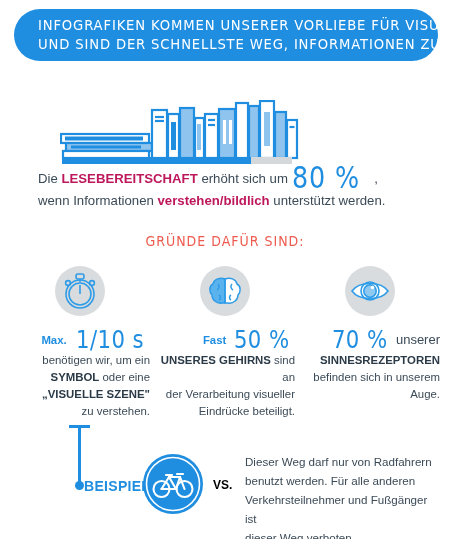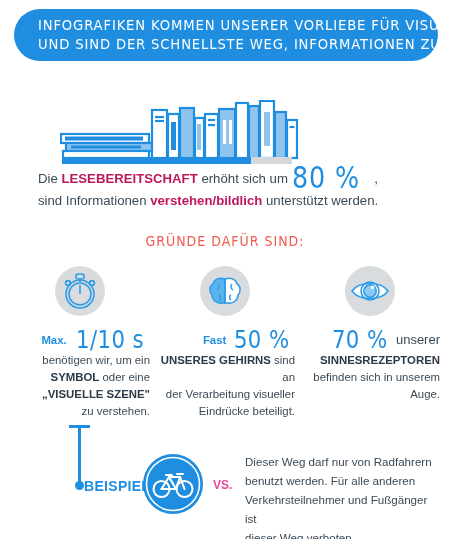--- a/index.html
+++ b/index.html
@@ -193,21 +193,21 @@
     top: 453px;
     width: 62px;
     height: 62px;
   }
   .vs-label {
     position: absolute;
     left: 213px;
     top: 478px;
     font-size: 12px;
     font-weight: bold;
-    color: #ec4899;
+    color: #000000;
   }
   .example-text {
     position: absolute;
     left: 245px;
     top: 452px;
     width: 195px;
     font-size: 11.6px;
     line-height: 19px;
     color: #3b4a57;
   }
@@ -257,21 +257,21 @@
 
 <div class="progress-track">
   <div class="progress-fill" style="width:82%"></div>
 </div>
 
 <div class="lead">
   <div>
     <span>Die </span><span class="b">LESEBEREITSCHAFT</span><span> erhöht sich um </span><span class="big-number">80 %</span><span>,</span>
   </div>
   <div>
-    <span>sind Informationen </span><span class="b">verstehen/bildlich</span><span> unterstützt werden.</span>
+    <span>wenn Informationen </span><span class="b">verstehen/bildlich</span><span> unterstützt werden.</span>
   </div>
 </div>
 
 <div class="section-heading">GRÜNDE DAFÜR SIND:</div>
 
 <div class="cols">
 
   <div class="col">
     <div class="icon-circle">
       <svg width="40" height="40" viewBox="0 0 40 40" xmlns="http://www.w3.org/2000/svg">

